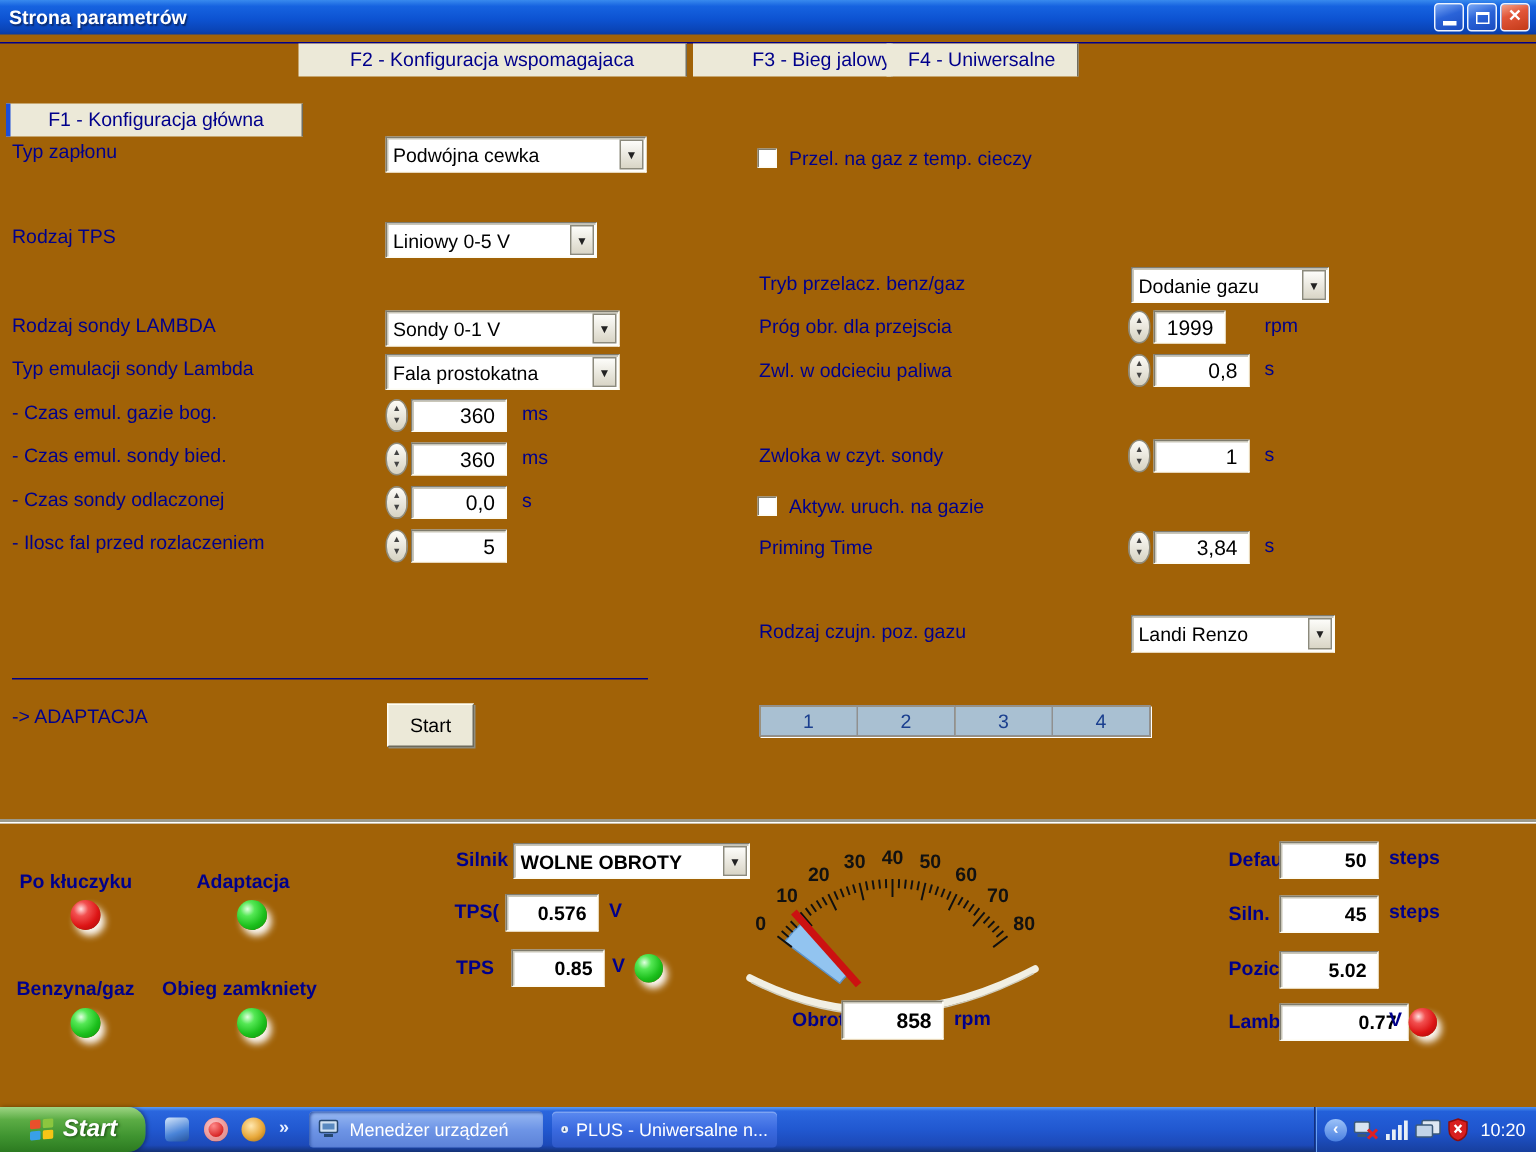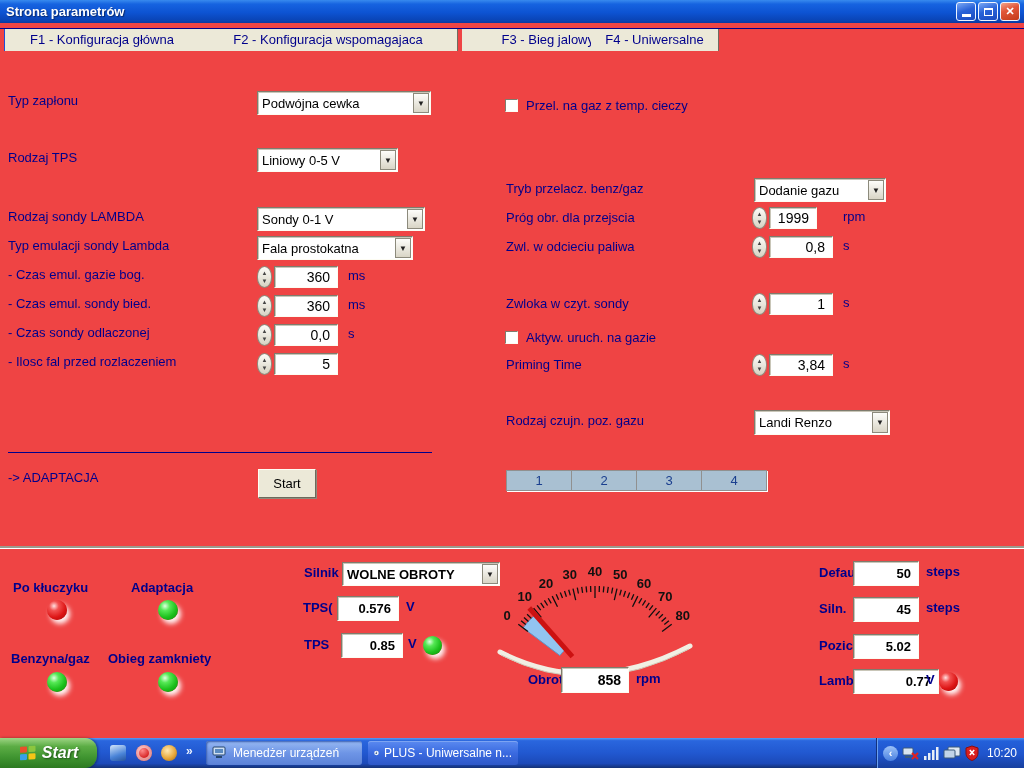--- a/index.html
+++ b/index.html
@@ -1,33 +1,33 @@
 <!DOCTYPE html>
 <html><head>
 <meta charset="utf-8">
 <style>
   html,body{margin:0;padding:0;}
-  #app{position:relative;width:1024px;height:768px;background:#ef4444;font-family:"Liberation Sans",sans-serif;overflow:hidden;}
+  #app{position:relative;width:1024px;height:768px;background:#a16207;font-family:"Liberation Sans",sans-serif;overflow:hidden;}
   
   #titlebar{position:absolute;left:0;top:0;width:1024px;height:23px;
     background:linear-gradient(180deg,#388aee 0%,#1663e0 18%,#0d53d2 55%,#0a43b4 90%,#0a3aa0 100%);
     display:flex;align-items:center;padding-left:6px;box-sizing:border-box;}
   #titlebar .ttl{color:#fff;font-weight:bold;font-size:13px;text-shadow:1px 1px 1px #0a2a6e;}
   .tbtn{position:absolute;top:2px;width:20px;height:19px;border:1px solid #eef4ff;border-radius:3px;
     display:flex;align-items:center;justify-content:center;box-sizing:border-box;}
   .tbtn.blue{background:linear-gradient(160deg,#7aa8f5 0%,#2a63d8 45%,#1a4bc0 100%);}
   .tbtn.red{background:linear-gradient(160deg,#f3a38a 0%,#e25639 40%,#c33a18 100%);}
   .glyph-min{width:9px;height:3px;background:#fff;margin-top:8px;}
   .glyph-restore{width:9px;height:8px;border:1px solid #fff;border-top-width:2px;box-sizing:border-box;}
   .glyph-close{color:#fff;font-size:11px;font-weight:bold;line-height:1;}
   
   #tabline{position:absolute;left:0;top:28px;width:1024px;height:1px;background:#00008b;}
   .tab{position:absolute;top:29px;height:22px;line-height:22px;text-align:center;color:#00008b;font-size:13px;
     border-right:1px solid #6f6d60;background:#ece9d8;white-space:nowrap;}
-  .tab.first{border-left:1px solid #1d4ed8;}
+  .tab.first{border-left:3px solid #1d4ed8;margin-top:40px;}
   
   .lbl{position:absolute;color:#00008b;font-size:13px;white-space:nowrap;}
   .blbl{position:absolute;color:#00008b;font-size:13px;font-weight:bold;white-space:nowrap;}
   .sunken{background:#fff;border:1px solid;border-color:#7f7c6e #fdfcf2 #fdfcf2 #7f7c6e;
     box-shadow:inset 1px 1px 0 #c9c6b8;box-sizing:border-box;}
   .combo{position:absolute;display:flex;align-items:center;font-size:13px;color:#000;padding-left:4px;}
   .combo .cval{flex:1;white-space:nowrap;overflow:hidden;}
   .combo .cbtn{position:absolute;right:1px;top:1px;bottom:1px;width:16px;
     background:linear-gradient(180deg,#fdfdfa,#d9d5c6);border:1px solid #8c8a7c;
     display:flex;align-items:center;justify-content:center;font-size:8px;color:#222;box-sizing:border-box;}
@@ -106,21 +106,21 @@
     <span class="cbtn">▼</span>
   </div>
 
   <div class="lbl" style="left:8px;top:150px;">Rodzaj TPS</div>
   <div class="combo sunken" style="left:257px;top:148px;width:141px;height:24px;">
     <span class="cval">Liniowy 0-5 V</span>
     <span class="cbtn">▼</span>
   </div>
 
   <div class="lbl" style="left:8px;top:209px;">Rodzaj sondy LAMBDA</div>
-  <div class="combo sunken" style="left:257px;top:207px;width:168px;height:24px;">
+  <div class="combo sunken" style="left:257px;top:207px;width:156px;height:24px;">
     <span class="cval">Sondy 0-1 V</span>
     <span class="cbtn">▼</span>
   </div>
 
   <div class="lbl" style="left:8px;top:238px;">Typ emulacji sondy Lambda</div>
   <div class="combo sunken" style="left:257px;top:236px;width:156px;height:24px;">
     <span class="cval">Fala prostokatna</span>
     <span class="cbtn">▼</span>
   </div>
 

